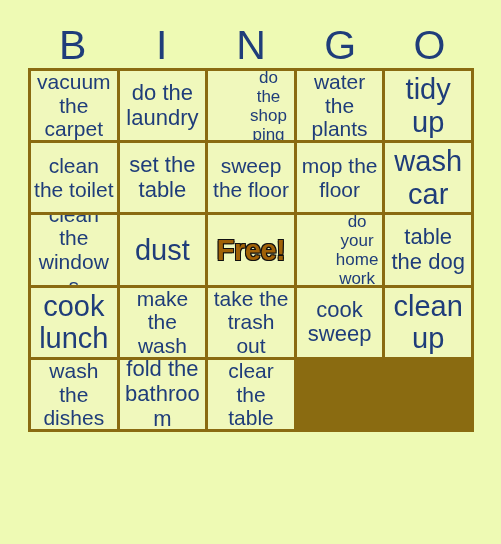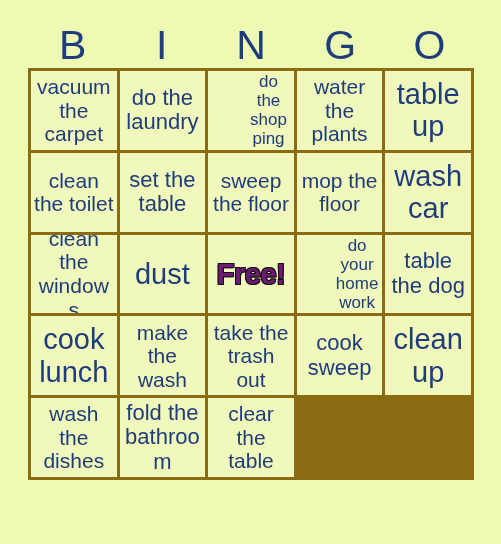--- a/index.html
+++ b/index.html
@@ -43,21 +43,21 @@
     font-family: "Liberation Sans", sans-serif;
     user-select: none;
   }
 
   
   #grid {
     position: absolute;
     left: 28px;
     top: 68px;
     width: 446px;
-    height: 412px;
+    height: 364px;
     box-sizing: border-box;
     border: 3px solid #8a6b11;
     background: #8a6b11;
     display: grid;
     grid-template-columns: repeat(5, 1fr);
     grid-template-rows: repeat(5, 1fr);
     gap: 3px;
   }
   .cell {
     background: #f0f8bc;
@@ -79,21 +79,21 @@
   .cell.size-md  { font-size: 21px; }
   .cell.size-sm  { font-size: 17px; padding-left: 38px; }
 
   .cell-text {
     display: block;
     width: 100%;
   }
 
   
   .cell.free .cell-text {
-    color: #701a75;
+    color: #a16207;
     font-size: 29px;
     font-weight: 700;
     letter-spacing: -0.5px;
     -webkit-text-stroke: 1.5px #111111;
     paint-order: stroke fill;
     text-shadow:
       -1px -1px 0 #111, 1px -1px 0 #111,
       -1px  1px 0 #111, 1px  1px 0 #111;
   }
 </style>
@@ -117,21 +117,21 @@
       <div class="cell size-lg">
         <span class="cell-text">do the laundry</span>
       </div>
       <div class="cell size-sm">
         <span class="cell-text">do the shopping</span>
       </div>
       <div class="cell size-md">
         <span class="cell-text">water the plants</span>
       </div>
       <div class="cell size-xl">
-        <span class="cell-text">table up</span>
+        <span class="cell-text">tidy up</span>
       </div>
       <div class="cell size-md">
         <span class="cell-text">clean the toilet</span>
       </div>
       <div class="cell size-lg">
         <span class="cell-text">set the table</span>
       </div>
       <div class="cell size-md">
         <span class="cell-text">sweep the floor</span>
       </div>

